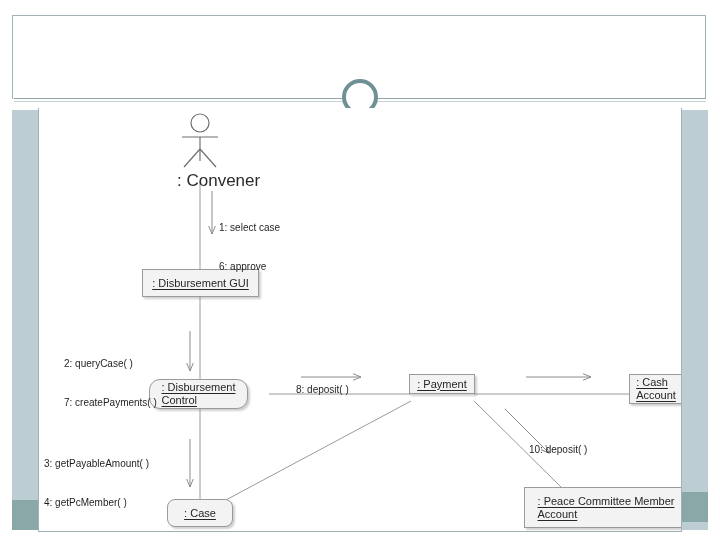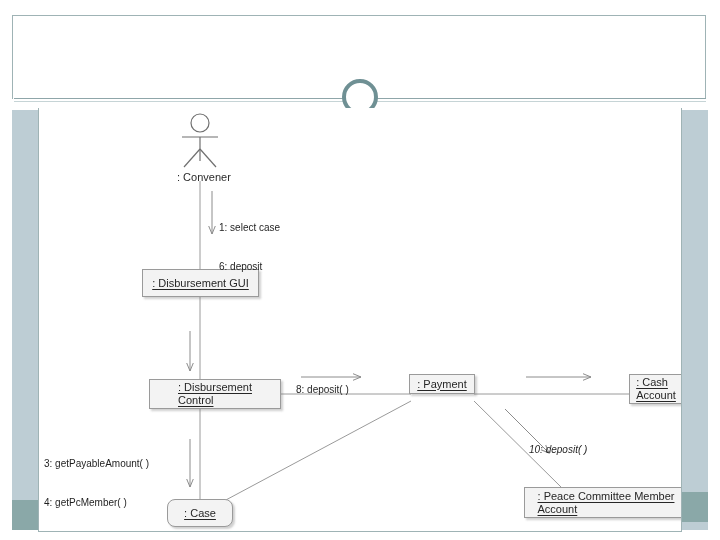--- a/index.html
+++ b/index.html
@@ -130,21 +130,21 @@
     text-align: left;
     color: #262626;
     font-size: 11px;
     line-height: 13px;
     padding: 2px 4px;
     text-decoration: underline;
     text-underline-offset: 2px;
   }
   .actor-label {
     position: absolute;
-    font-size: 11px;
+    font-size: 17px;
     color: #2b2b2b;
     white-space: nowrap;
   }
 
   
   .msg {
     position: absolute;
     font-size: 10px;
     line-height: 13px;
     color: #1f1f1f;
@@ -206,49 +206,53 @@
       <line x1="372" y1="292" x2="185" y2="392" stroke="#9a9a9a" stroke-width="1"></line>
 
       <line x1="435" y1="292" x2="522" y2="378" stroke="#9a9a9a" stroke-width="1"></line>
       <line x1="466" y1="300" x2="510" y2="344" stroke="#8c8c8c" stroke-width="1" marker-end="url(#ah)"></line>
     </svg>
 
     <div class="actor-label" style="left:138px; top:62px;">: Convener</div>
 
     <div class="obj" style="left:103px; top:160px; width:117px; height:28px;">: Disbursement GUI</div>
 
-    <div class="obj" style="left:110px; top:270px; width:132px; height:30px; white-space:pre-line;">: Disbursement
+    <div class="obj" style="left:110px; top:270px; width:99px; height:30px; white-space:pre-line;border-radius:11px;">: Disbursement
 Control</div>
 
     <div class="obj" style="left:128px; top:390px; width:66px; height:28px;border-radius:8px;">: Case</div>
 
     <div class="obj" style="left:370px; top:265px; width:66px; height:20px;">: Payment</div>
 
     <div class="obj" style="left:590px; top:265px; width:54px; height:30px; white-space:pre-line;">: Cash
 Account</div>
 
-    <div class="obj" style="left:485px; top:378px; width:164px; height:31px; white-space:pre-line;">: Peace Committee Member
+    <div class="obj" style="left:485px; top:378px; width:164px; height:41px; white-space:pre-line;">: Peace Committee Member
 Account</div>
 
     <div class="msg" style="left:180px; top:86px;">
       <div>1: select case</div>
-      <div>6: deposit</div>
-    </div>
-
+      <div>6: approve</div>
+    </div>
+
+    <div class="msg" style="left:25px; top:222px;">
+      <div>2: queryCase( )</div>
+      <div>7: createPayments( )</div>
+    </div>
 
     <div class="msg" style="left:5px; top:322px;">
       <div>3: getPayableAmount( )</div>
       <div>4: getPcMember( )</div>
       
       
     </div>
 
     <div class="msg" style="left:257px; top:248px;">
       <div>8: deposit( )</div>
     </div>
 
 
-    <div class="msg" style="left:490px; top:308px;font-style:italic;">
+    <div class="msg" style="left:490px; top:308px;">
       <div>10: deposit( )</div>
     </div>
 
   </div>
 </div>
 
 </body></html>

